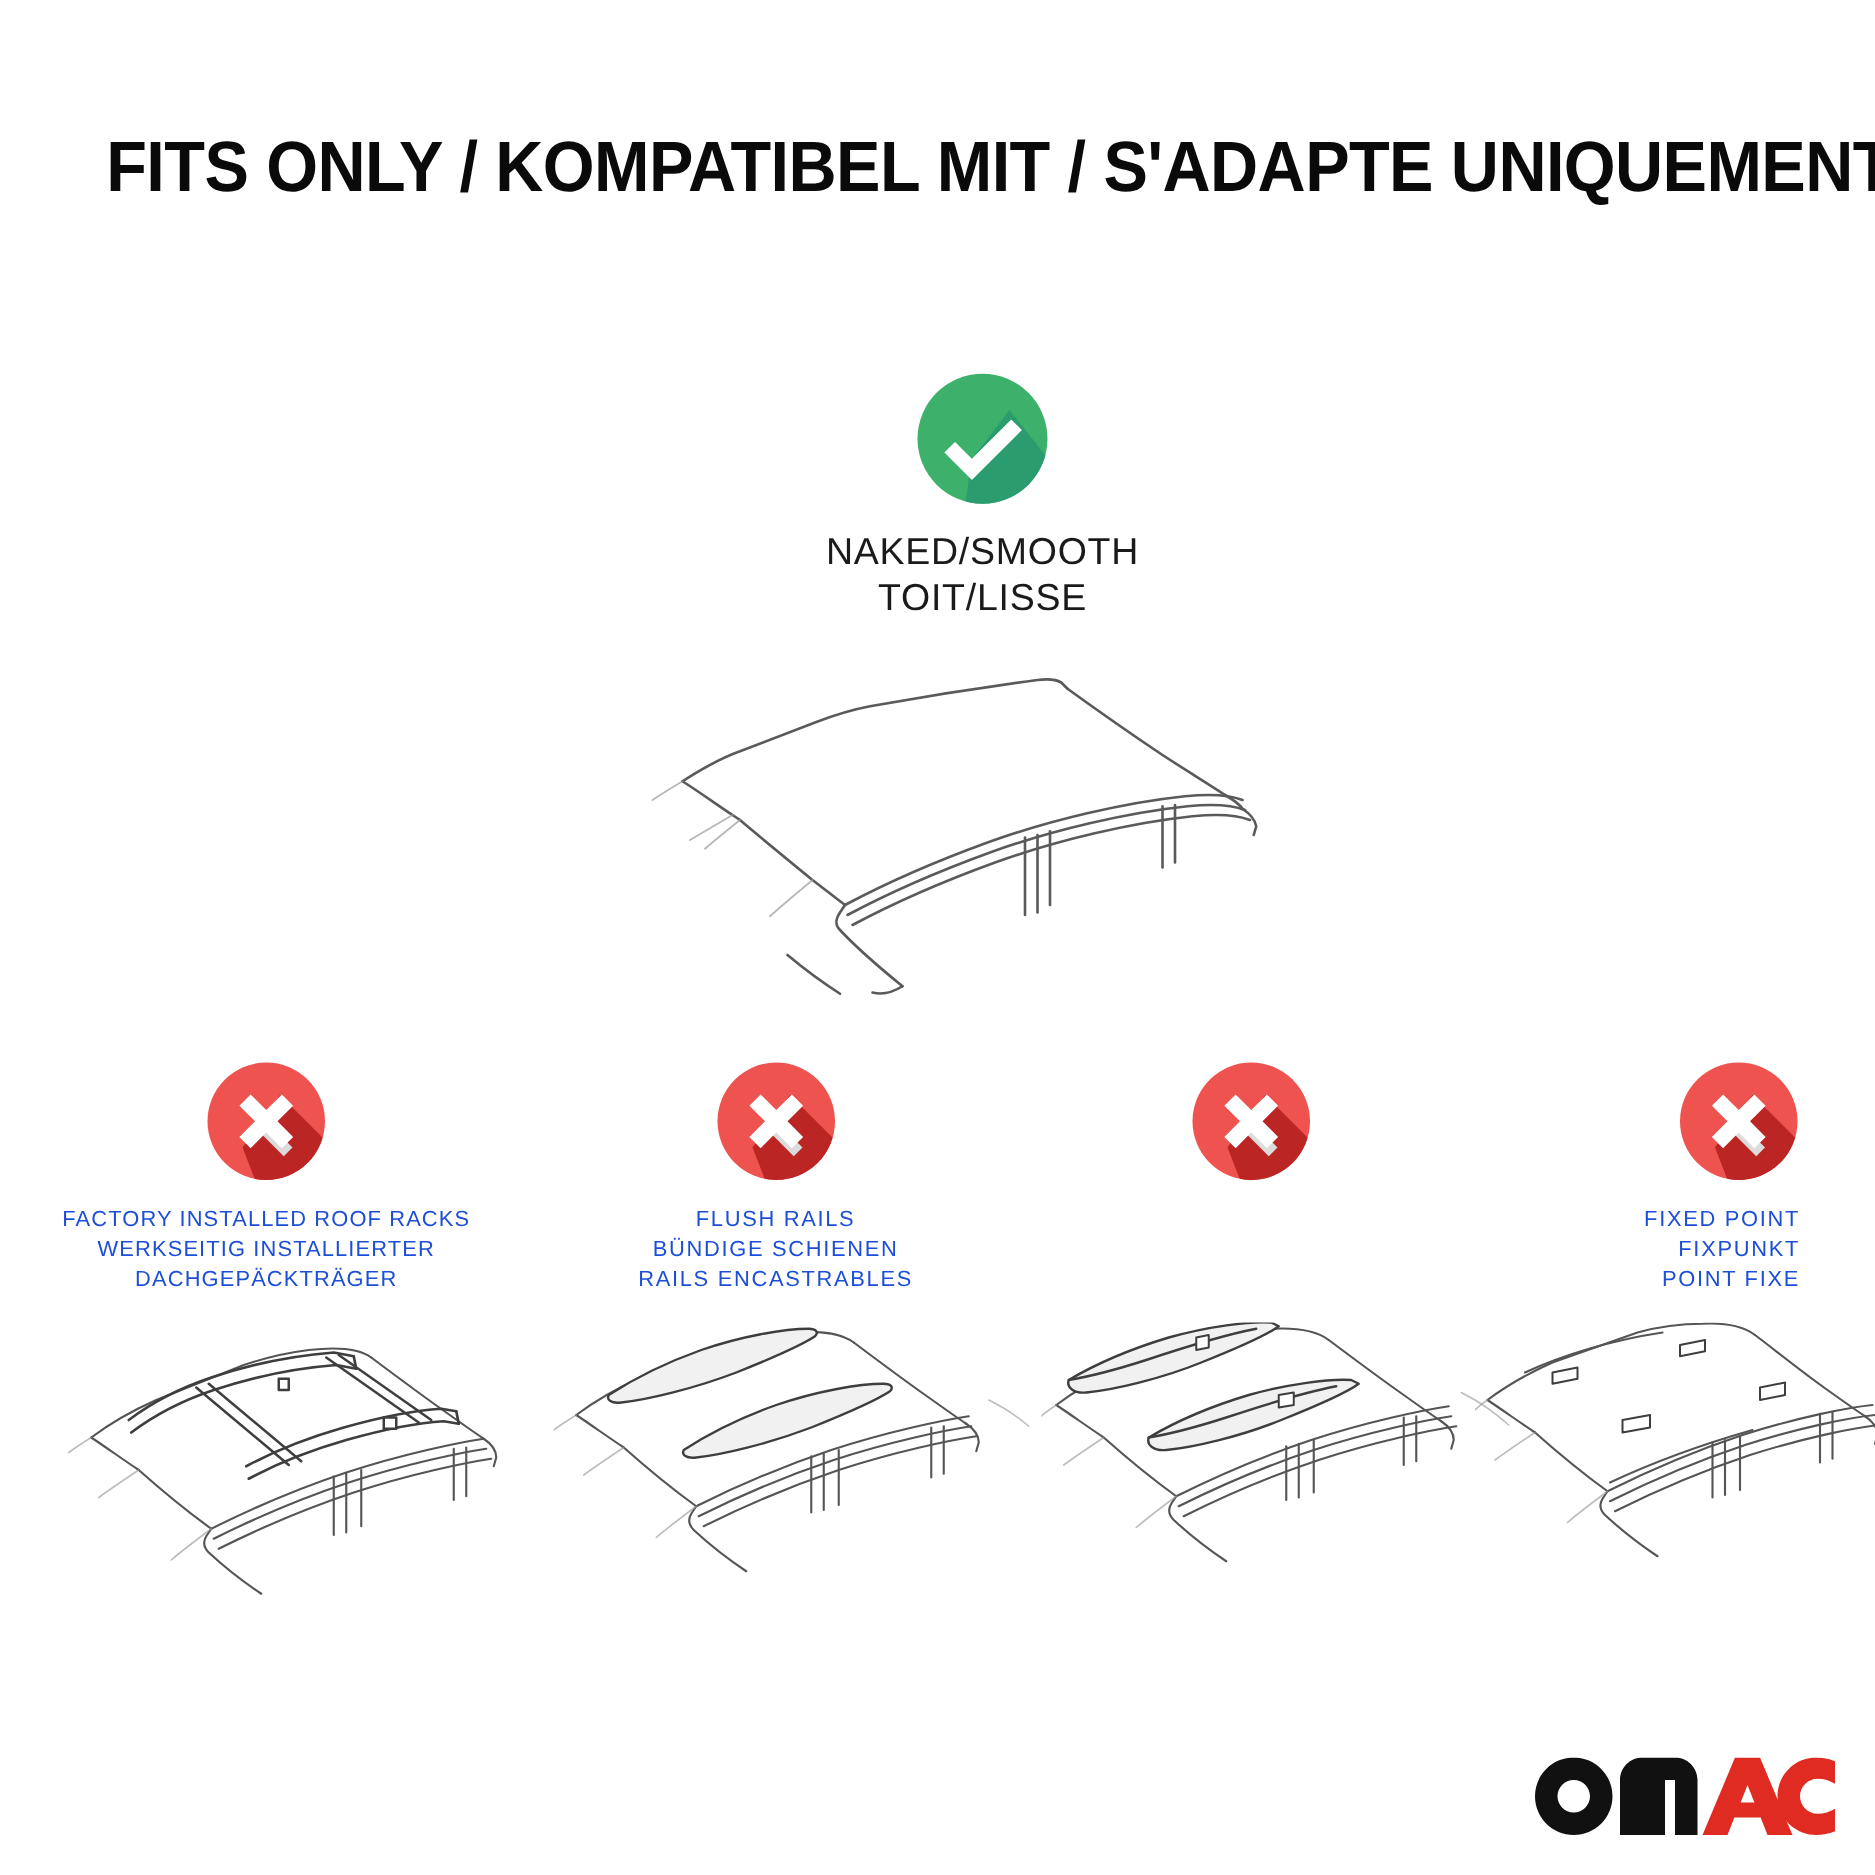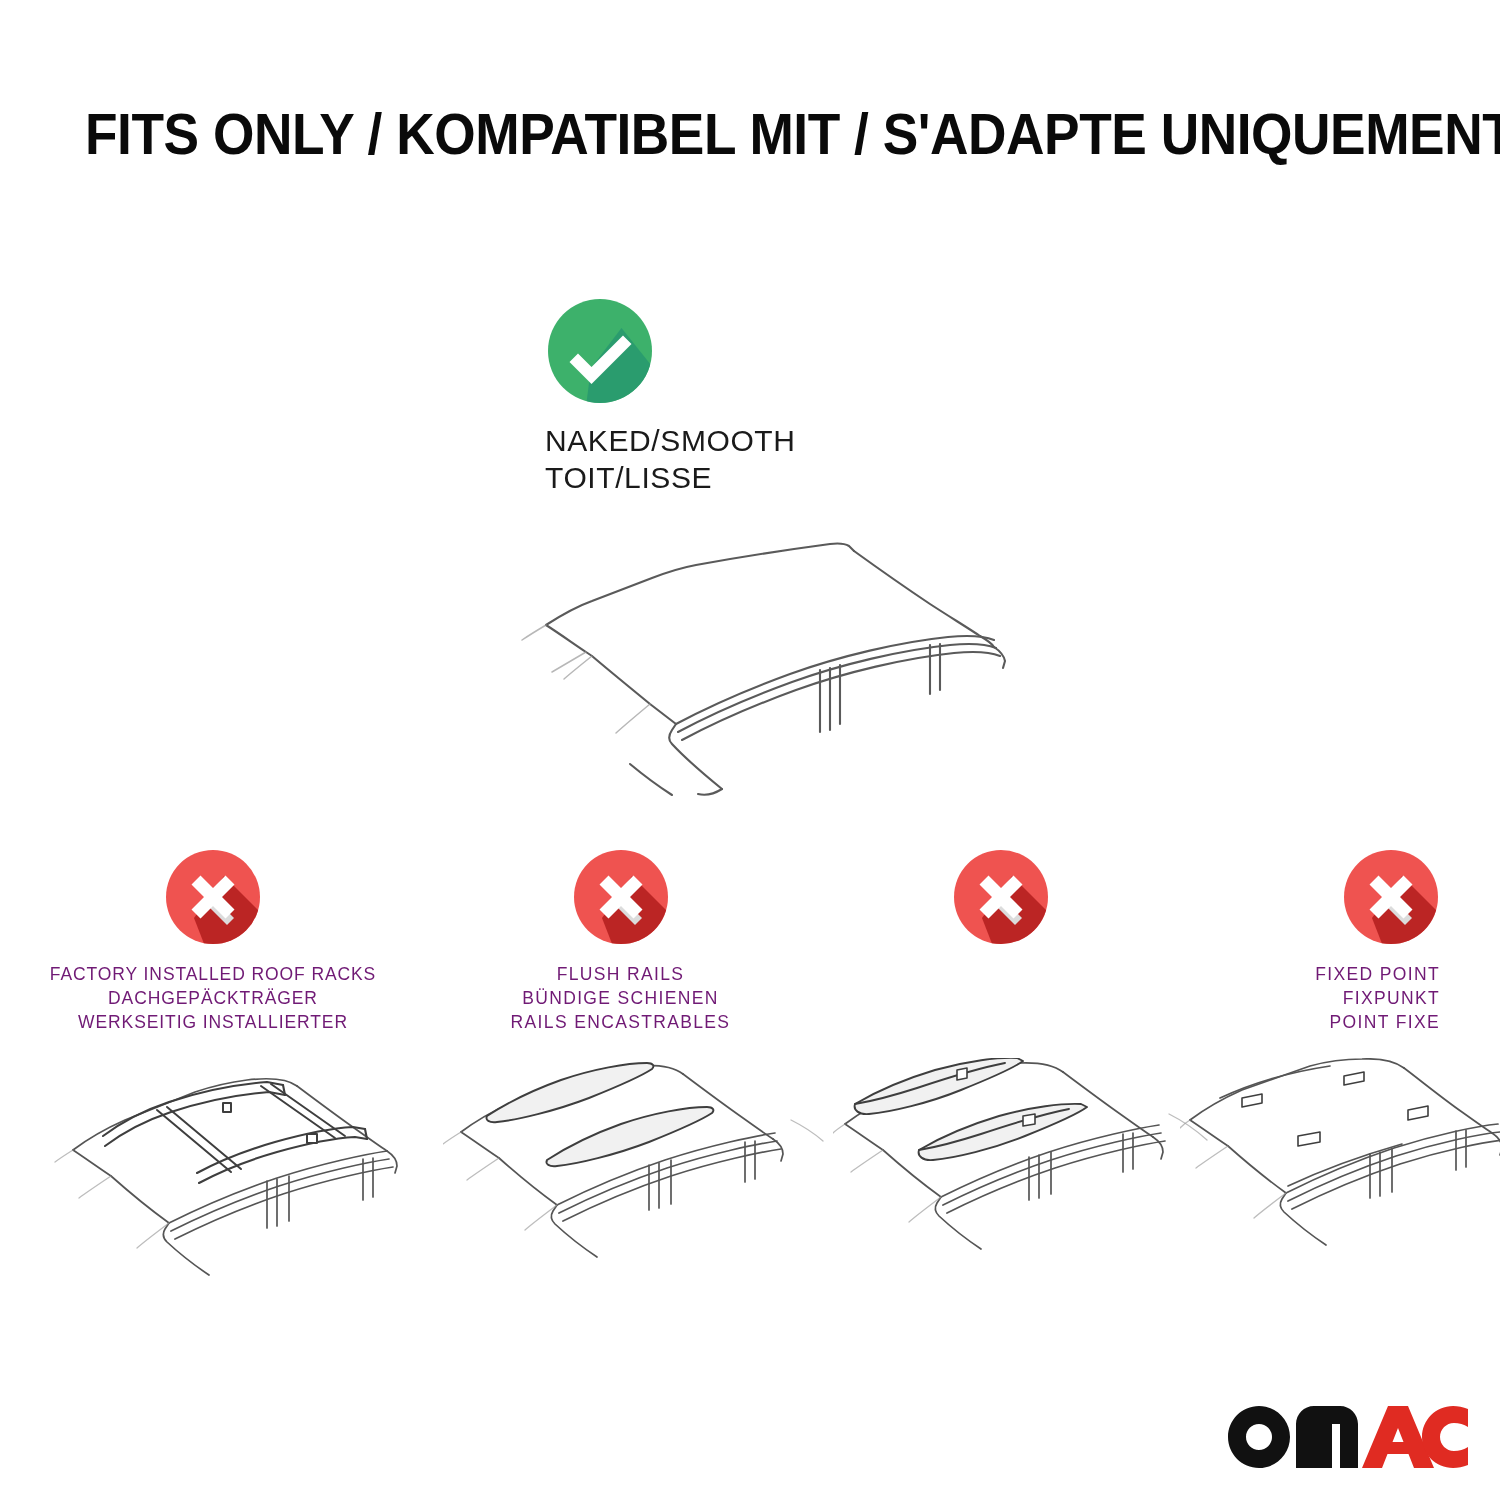--- a/index.html
+++ b/index.html
@@ -24,22 +24,23 @@
     line-height:60px;
     white-space:nowrap;
     transform:scaleX(0.935);
     transform-origin:left top;
     color:#0a0a0a;
   }
 
   
   .good-block{
     position:absolute;
-    left:545px; top:296px;
+    left:561px; top:296px;
     width:450px;
+    text-align:center;
   }
   .icon-wrap{position:relative;display:inline-block;}
   .circle-icon{display:block;}
 
   .good-label{
     margin-top:12px;
     font-size:30px;
     line-height:37px;
     letter-spacing:0.6px;
     color:#1a1a1a;
@@ -59,21 +60,21 @@
     width:1500px;
     height:200px;
   }
   .bad-col{position:absolute;text-align:center;}
   .bad-col .icon-wrap{margin:0 auto;}
   .bad-label{
     margin-top:12px;
     font-size:17.5px;
     line-height:24px;
     letter-spacing:1.35px;
-    color:#701a75;
+    color:#1d4ed8;
     font-weight:400;
     white-space:nowrap;
   }
   .bad-label .l-long{letter-spacing:0.9px;}
 
   
   .col0{left:13px;  top:0; width:400px;}
   .col1{left:448px; top:0; width:345px;}
   .col2{left:828px; top:0; width:345px;}
   .col3{left:1185px;top:0; width:255px;text-align:right;}
@@ -183,22 +184,22 @@
             <path d="M60,28 L104,72 L104,106 L44,106 L30,70 Z" fill="#B01B1B" opacity="0.82"></path>
           </g>
           <g clip-path="url(#clipRed0)">
             <path d="M49,49 L70,70 L63,77 L42,56 Z" fill="#DCDCDC"></path>
           </g>
           <path d="M36.5,27.5 L49,40 L61.5,27.5 L70.5,36.5 L58,49 L70.5,61.5 L61.5,70.5 L49,58 L36.5,70.5 L27.5,61.5 L40,49 L27.5,36.5 Z" fill="#ffffff"></path>
         </svg>
       </span>
       <div class="bad-label">
         <div class="l-long">FACTORY INSTALLED ROOF RACKS</div>
+        <div class="l-long">WERKSEITIG INSTALLIERTER</div>
         <div class="l-long">DACHGEPÄCKTRÄGER</div>
-        <div class="l-long">WERKSEITIG INSTALLIERTER</div>
       </div>
     </div>
 
     <div class="bad-col col1">
       <span class="icon-wrap">
         <svg class="circle-icon" width="98" height="98" viewBox="0 0 98 98" aria-hidden="true">
           <defs>
               <clipPath id="clipRed1">
                 <circle cx="49" cy="49" r="47"></circle>
               </clipPath>

